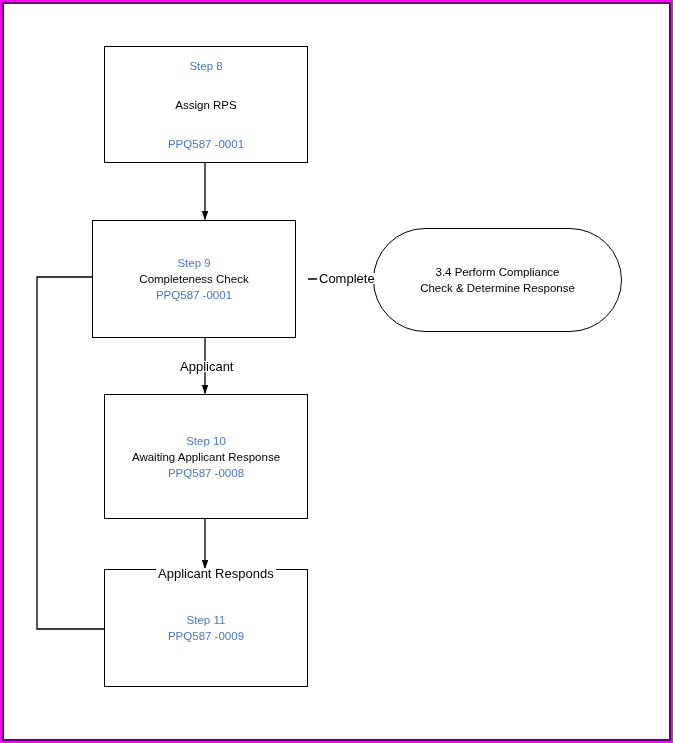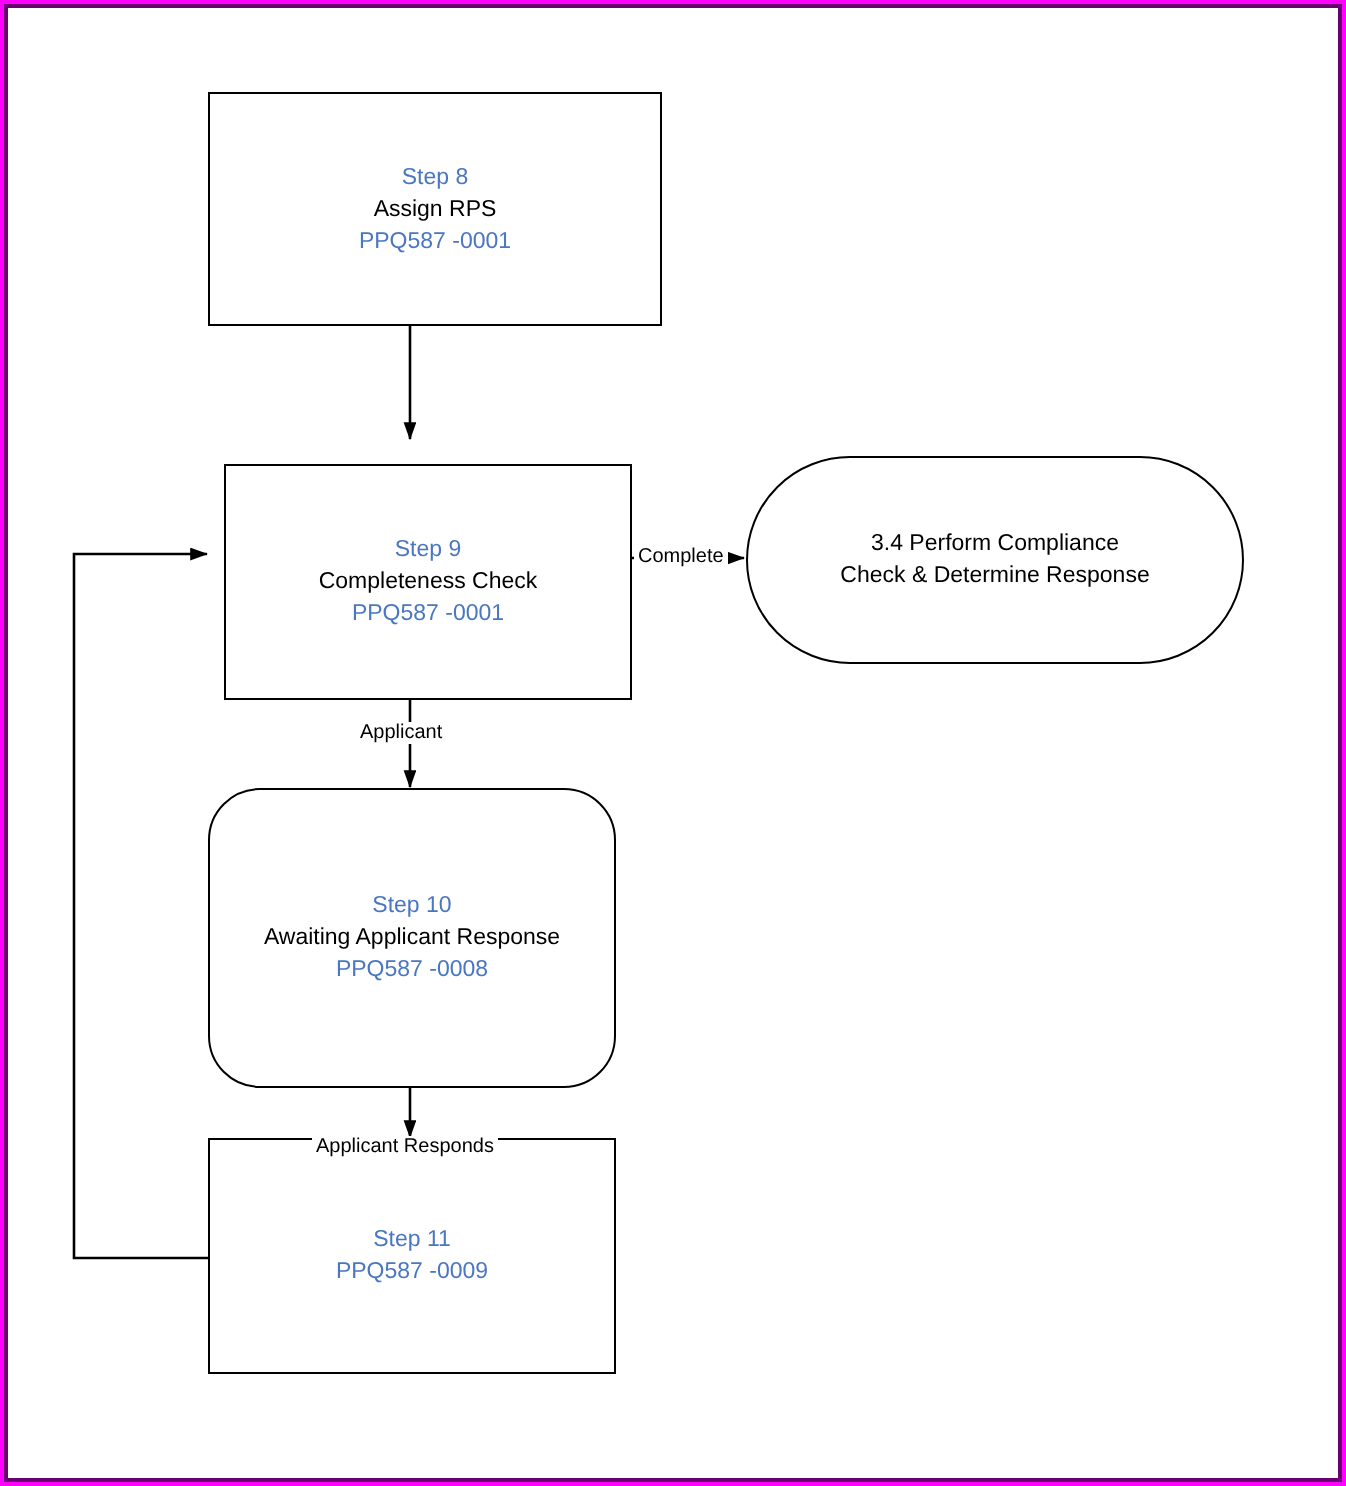--- a/index.html
+++ b/index.html
@@ -78,21 +78,21 @@
     white-space: nowrap;
   }
   .stadium-line {
     font-size: 11.5px;
     color: #000000;
     line-height: 16px;
     white-space: nowrap;
   }
   .edge-label {
     position: absolute;
-    font-size: 10px;
+    font-size: 13px;
     color: #000000;
     background: #ffffff;
     white-space: nowrap;
     padding: 0 2px;
     line-height: 11px;
   }
 </style>
 </head>
 <body>
 
@@ -109,33 +109,33 @@
 
     <line x1="308" y1="279" x2="372" y2="279" stroke="#000000" stroke-width="1.3" marker-end="url(#arrowhead)"></line>
 
     <line x1="205" y1="338" x2="205" y2="393.5" stroke="#000000" stroke-width="1.3" marker-end="url(#arrowhead)"></line>
 
     <line x1="205" y1="512" x2="205" y2="568.5" stroke="#000000" stroke-width="1.3" marker-end="url(#arrowhead)"></line>
 
     <path d="M104,629 L37,629 L37,277 L103.5,277" fill="none" stroke="#000000" stroke-width="1.3" marker-end="url(#arrowhead)"></path>
   </svg>
 
-  <div class="node-box" style="left:104px; top:46px; width:227px; height:117px;">
+  <div class="node-box" style="left:104px; top:46px; width:204px; height:117px;gap:23px;">
     <div class="line-step">Step 8</div>
     <div class="line-title">Assign RPS</div>
     <div class="line-code">PPQ587 -0001</div>
   </div>
 
-  <div class="node-box" style="left:112px; top:220px; width:204px; height:118px;margin-top:12px;">
+  <div class="node-box" style="left:92px; top:220px; width:204px; height:118px;">
     <div class="line-step">Step 9</div>
     <div class="line-title">Completeness Check</div>
     <div class="line-code">PPQ587 -0001</div>
   </div>
 
-  <div class="node-box" style="left:104px; top:394px; width:204px; height:150px;border-radius:26px;">
+  <div class="node-box" style="left:104px; top:394px; width:204px; height:125px;">
     <div class="line-step">Step 10</div>
     <div class="line-title">Awaiting Applicant Response</div>
     <div class="line-code">PPQ587 -0008</div>
   </div>
 
   <div class="node-box" style="left:104px; top:569px; width:204px; height:118px;">
     <div class="line-step">Step 11</div>
     <div class="line-code">PPQ587 -0009</div>
   </div>
 

